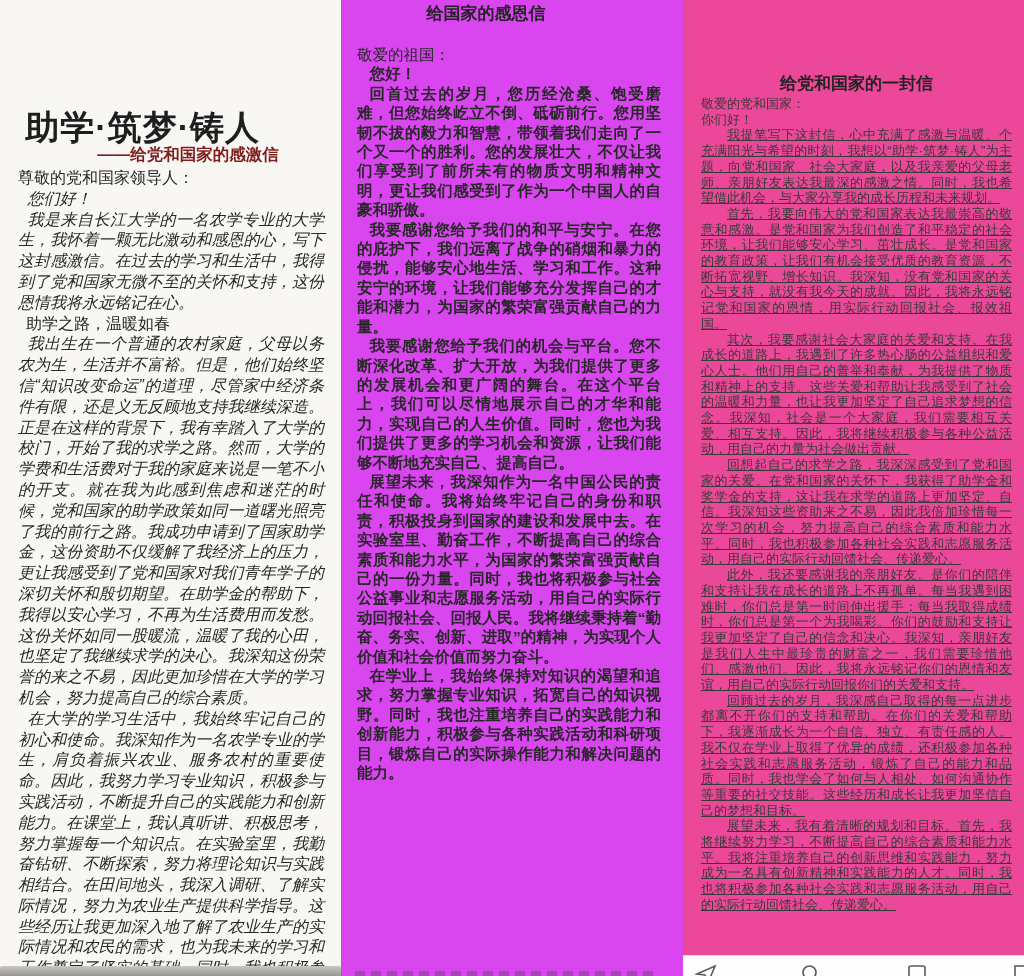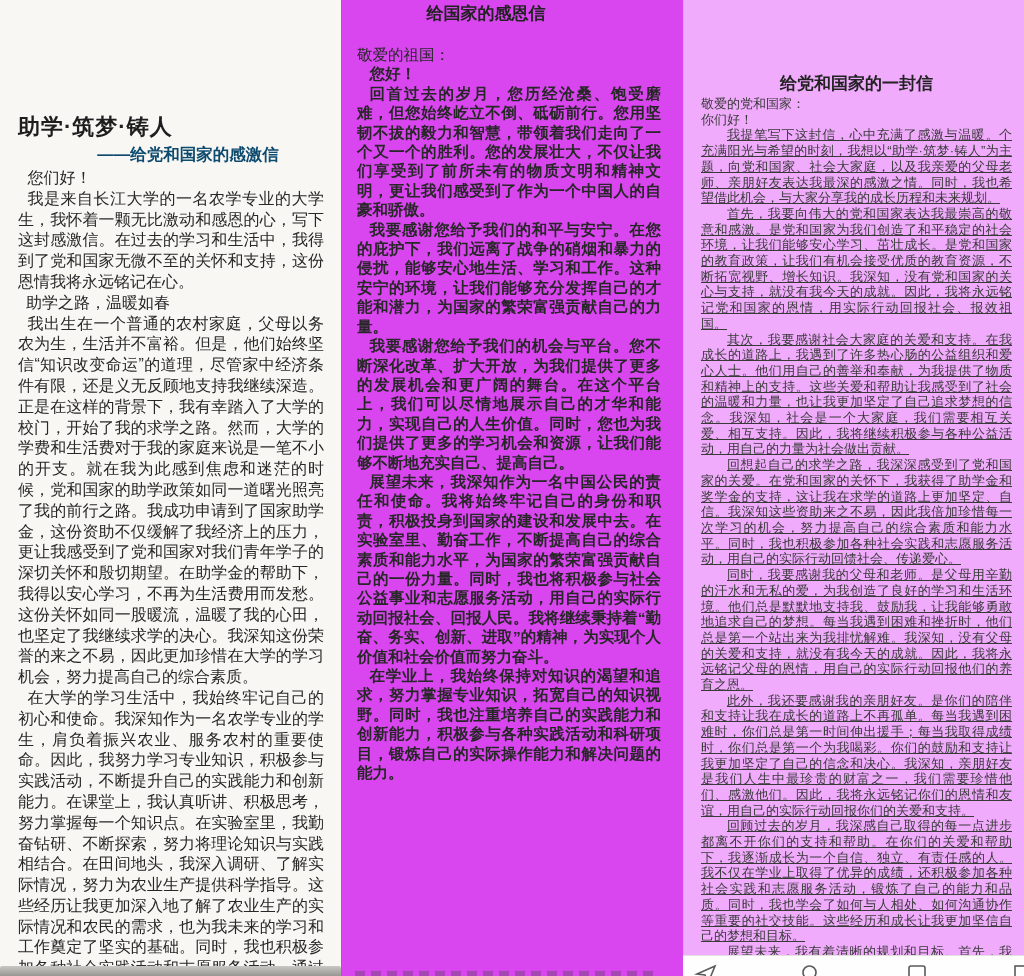--- a/index.html
+++ b/index.html
@@ -10,40 +10,40 @@
     background:#f8f7f5;
     overflow:hidden;
     font-family:"Liberation Sans",sans-serif;
     color:#272727;
   }
   .col{position:absolute;top:0;height:976px;overflow:hidden;box-sizing:border-box;}
   .col p{margin:0;text-align:justify;}
   
   .col1{left:0;width:341px;background:#f8f7f4;padding:112px 17px 0 18px;}
   .col1 .title{
-    font-size:22px;font-weight:bold;line-height:30px;
-    text-align:left;padding-right:64px;margin:0;letter-spacing:1px;color:#1e1e1e;
+    font-size:34px;font-weight:bold;line-height:30px;
+    text-align:right;padding-right:64px;margin:0;letter-spacing:1px;color:#1e1e1e;
   }
   .col1 .subtitle{
     font-size:16.5px;font-weight:bold;line-height:24px;
-    text-align:center;padding-left:34px;margin:0 0 2px 0;color:#0c4a6e;
+    text-align:center;padding-left:34px;margin:0 0 2px 0;color:#7f1d1d;
   }
   .col1 .body{font-size:16px;line-height:20.8px;}
-  .col1 .body p.indent{text-indent:0.6em;}
+  .col1 .body p.indent{text-indent:0.6em;font-style:italic;}
   .col1 .body p.heading{text-indent:0.5em;}
   
   .col2{left:341px;width:342px;background:#d946ef;padding:3px 22px 0 15px;border-left:1px solid rgba(0,0,0,0.05);}
   .col2 .title{
     font-size:17px;font-weight:bold;line-height:22px;
     text-align:center;padding-right:46px;margin:0 0 20px 0;color:#222;
   }
   .col2 .body{font-size:15.5px;line-height:19.4px;}
   .col2 .body p.indent{text-indent:0.8em;font-weight:bold;}
   
-  .col3{left:683px;width:341px;background:#f0abfc;padding:74px 12px 0 17px;border-left:1px solid rgba(0,0,0,0.05);color:#3a3a3a;}
+  .col3{left:683px;width:341px;background:#ec4899;padding:74px 12px 0 17px;border-left:1px solid rgba(0,0,0,0.05);color:#3a3a3a;}
   .col3 .title{
     font-size:17px;font-weight:bold;line-height:20px;
     text-align:center;margin:0 0 2px 0;color:#222;
   }
   .col3 .body{font-size:13px;line-height:15.7px;}
   .col3 .body p.indent{text-indent:2em;text-decoration:underline;}
   
   .band{
     position:absolute;left:0;top:966px;width:341px;height:12px;
     background:linear-gradient(#c9c7c4,#8f8d8a);
@@ -65,20 +65,21 @@
 </style>
 </head>
 <body>
 
 <div class="page">
 
   <section class="col col1">
     <h1 class="title">助学·筑梦·铸人</h1>
     <h2 class="subtitle">——给党和国家的感激信</h2>
     <div class="body">
+      <p class="salut">尊敬的党和国家领导人：</p>
       <p class="indent">您们好！</p>
       <p class="indent">我是来自长江大学的一名农学专业的大学生，我怀着一颗无比激动和感恩的心，写下这封感激信。在过去的学习和生活中，我得到了党和国家无微不至的关怀和支持，这份恩情我将永远铭记在心。</p>
       <p class="heading">助学之路，温暖如春</p>
       <p class="indent">我出生在一个普通的农村家庭，父母以务农为生，生活并不富裕。但是，他们始终坚信“知识改变命运”的道理，尽管家中经济条件有限，还是义无反顾地支持我继续深造。正是在这样的背景下，我有幸踏入了大学的校门，开始了我的求学之路。然而，大学的学费和生活费对于我的家庭来说是一笔不小的开支。就在我为此感到焦虑和迷茫的时候，党和国家的助学政策如同一道曙光照亮了我的前行之路。我成功申请到了国家助学金，这份资助不仅缓解了我经济上的压力，更让我感受到了党和国家对我们青年学子的深切关怀和殷切期望。在助学金的帮助下，我得以安心学习，不再为生活费用而发愁。这份关怀如同一股暖流，温暖了我的心田，也坚定了我继续求学的决心。我深知这份荣誉的来之不易，因此更加珍惜在大学的学习机会，努力提高自己的综合素质。</p>
       <p class="indent">在大学的学习生活中，我始终牢记自己的初心和使命。我深知作为一名农学专业的学生，肩负着振兴农业、服务农村的重要使命。因此，我努力学习专业知识，积极参与实践活动，不断提升自己的实践能力和创新能力。在课堂上，我认真听讲、积极思考，努力掌握每一个知识点。在实验室里，我勤奋钻研、不断探索，努力将理论知识与实践相结合。在田间地头，我深入调研、了解实际情况，努力为农业生产提供科学指导。这些经历让我更加深入地了解了农业生产的实际情况和农民的需求，也为我未来的学习和工作奠定了坚实的基础。同时，我也积极参加各种社会实践活动和志愿服务活动。通过这些活动，我不仅锻炼了自己的组织协调能力、沟通能力和团队协作能力，还结交了许</p>
     </div>
   </section>
 
   <section class="col col2">
     <h1 class="title">给国家的感恩信</h1>
@@ -96,21 +97,20 @@
 
   <section class="col col3">
     <h1 class="title">给党和国家的一封信</h1>
     <div class="body">
       <p class="salut">敬爱的党和国家：</p>
       <p>你们好！</p>
       <p class="indent">我提笔写下这封信，心中充满了感激与温暖。个充满阳光与希望的时刻，我想以“助学·筑梦·铸人”为主题，向党和国家、社会大家庭，以及我亲爱的父母老师、亲朋好友表达我最深的感激之情。同时，我也希望借此机会，与大家分享我的成长历程和未来规划。</p>
       <p class="indent">首先，我要向伟大的党和国家表达我最崇高的敬意和感激。是党和国家为我们创造了和平稳定的社会环境，让我们能够安心学习、茁壮成长。是党和国家的教育政策，让我们有机会接受优质的教育资源，不断拓宽视野、增长知识。我深知，没有党和国家的关心与支持，就没有我今天的成就。因此，我将永远铭记党和国家的恩情，用实际行动回报社会、报效祖国。</p>
       <p class="indent">其次，我要感谢社会大家庭的关爱和支持。在我成长的道路上，我遇到了许多热心肠的公益组织和爱心人士。他们用自己的善举和奉献，为我提供了物质和精神上的支持。这些关爱和帮助让我感受到了社会的温暖和力量，也让我更加坚定了自己追求梦想的信念。我深知，社会是一个大家庭，我们需要相互关爱、相互支持。因此，我将继续积极参与各种公益活动，用自己的力量为社会做出贡献。</p>
       <p class="indent">回想起自己的求学之路，我深深感受到了党和国家的关爱。在党和国家的关怀下，我获得了助学金和奖学金的支持，这让我在求学的道路上更加坚定、自信。我深知这些资助来之不易，因此我倍加珍惜每一次学习的机会，努力提高自己的综合素质和能力水平。同时，我也积极参加各种社会实践和志愿服务活动，用自己的实际行动回馈社会、传递爱心。</p>
-      <p class="indent">同时，我要感谢我的父母和老师。是父母用辛勤的汗水和无私的爱，为我创造了良好的学习和生活环境。他们总是默默地支持我、鼓励我，让我能够勇敢地追求自己的梦想。每当我遇到困难和挫折时，他们总是第一个站出来为我排忧解难。我深知，没有父母的关爱和支持，就没有我今天的成就。因此，我将永远铭记父母的恩情，用自己的实际行动回报他们的养育之恩。</p>
       <p class="indent">此外，我还要感谢我的亲朋好友。是你们的陪伴和支持让我在成长的道路上不再孤单。每当我遇到困难时，你们总是第一时间伸出援手；每当我取得成绩时，你们总是第一个为我喝彩。你们的鼓励和支持让我更加坚定了自己的信念和决心。我深知，亲朋好友是我们人生中最珍贵的财富之一，我们需要珍惜他们、感激他们。因此，我将永远铭记你们的恩情和友谊，用自己的实际行动回报你们的关爱和支持。</p>
       <p class="indent">回顾过去的岁月，我深感自己取得的每一点进步都离不开你们的支持和帮助。在你们的关爱和帮助下，我逐渐成长为一个自信、独立、有责任感的人。我不仅在学业上取得了优异的成绩，还积极参加各种社会实践和志愿服务活动，锻炼了自己的能力和品质。同时，我也学会了如何与人相处、如何沟通协作等重要的社交技能。这些经历和成长让我更加坚信自己的梦想和目标。</p>
       <p class="indent">展望未来，我有着清晰的规划和目标。首先，我将继续努力学习，不断提高自己的综合素质和能力水平。我将注重培养自己的创新思维和实践能力，努力成为一名具有创新精神和实践能力的人才。同时，我也将积极参加各种社会实践和志愿服务活动，用自己的实际行动回馈社会、传递爱心。</p>
     </div>
   </section>
 
   <div class="band"></div>
   <div class="smudge"></div>
 
   <div class="toolbar">

